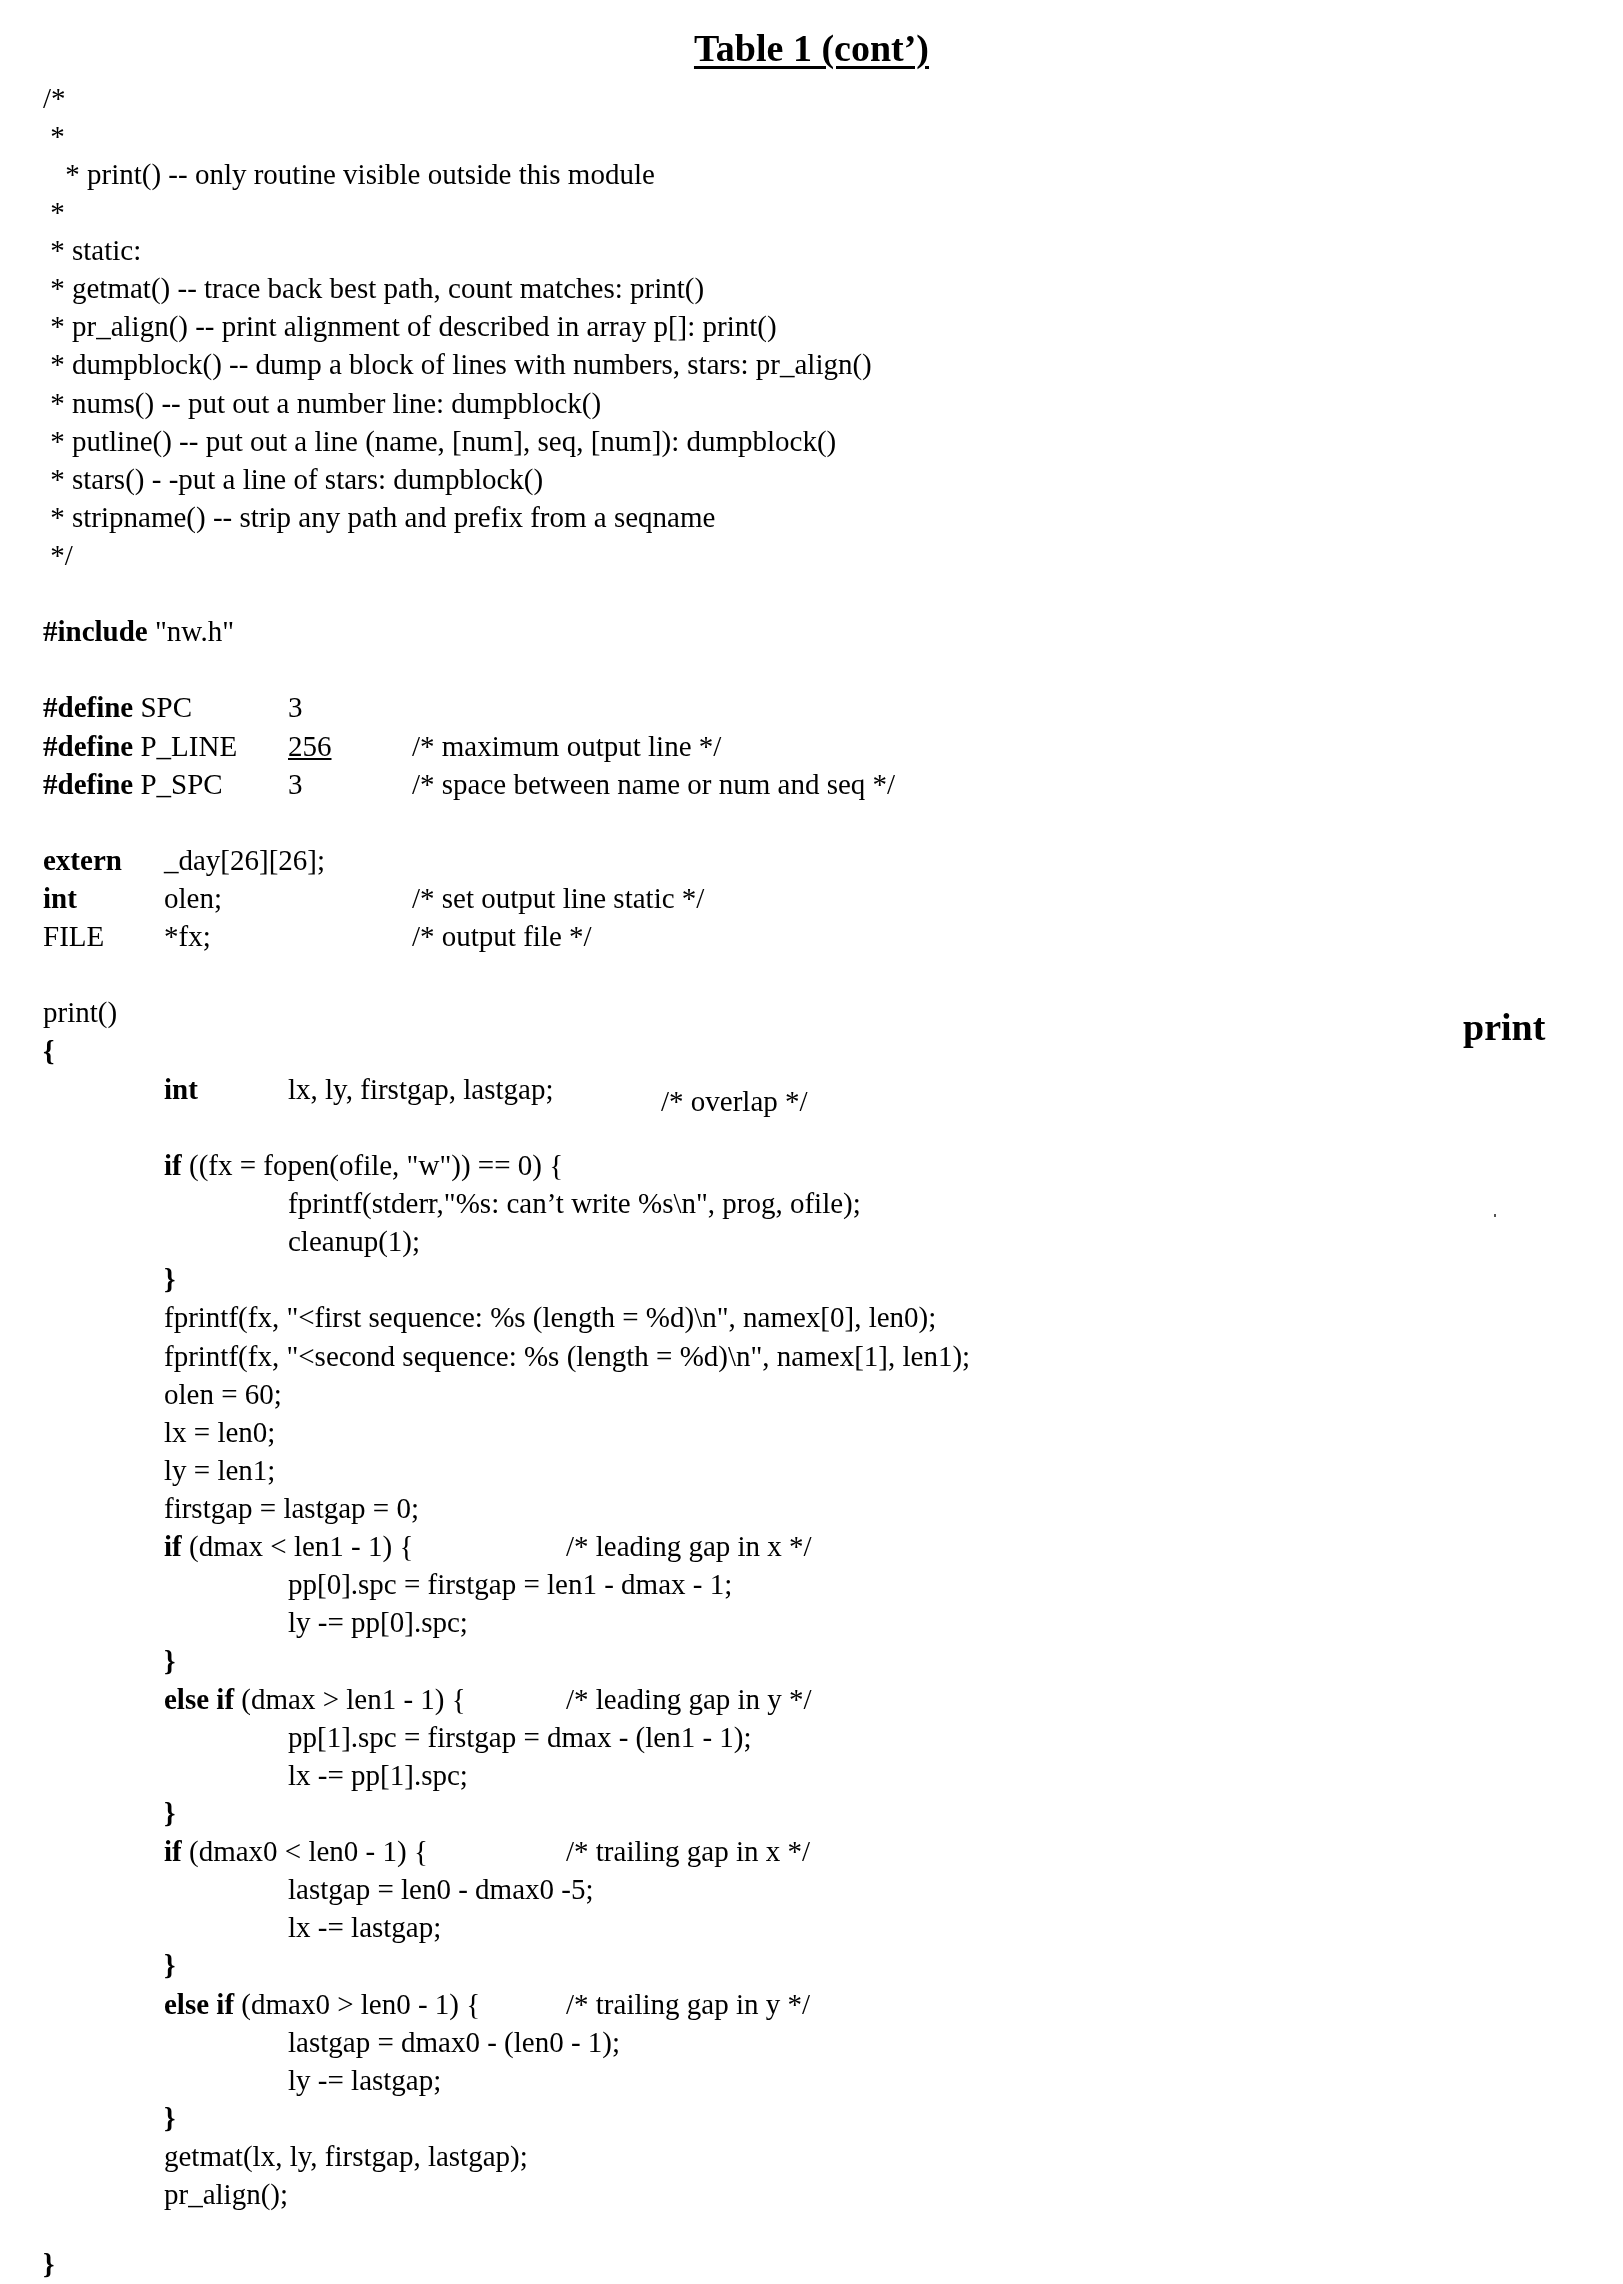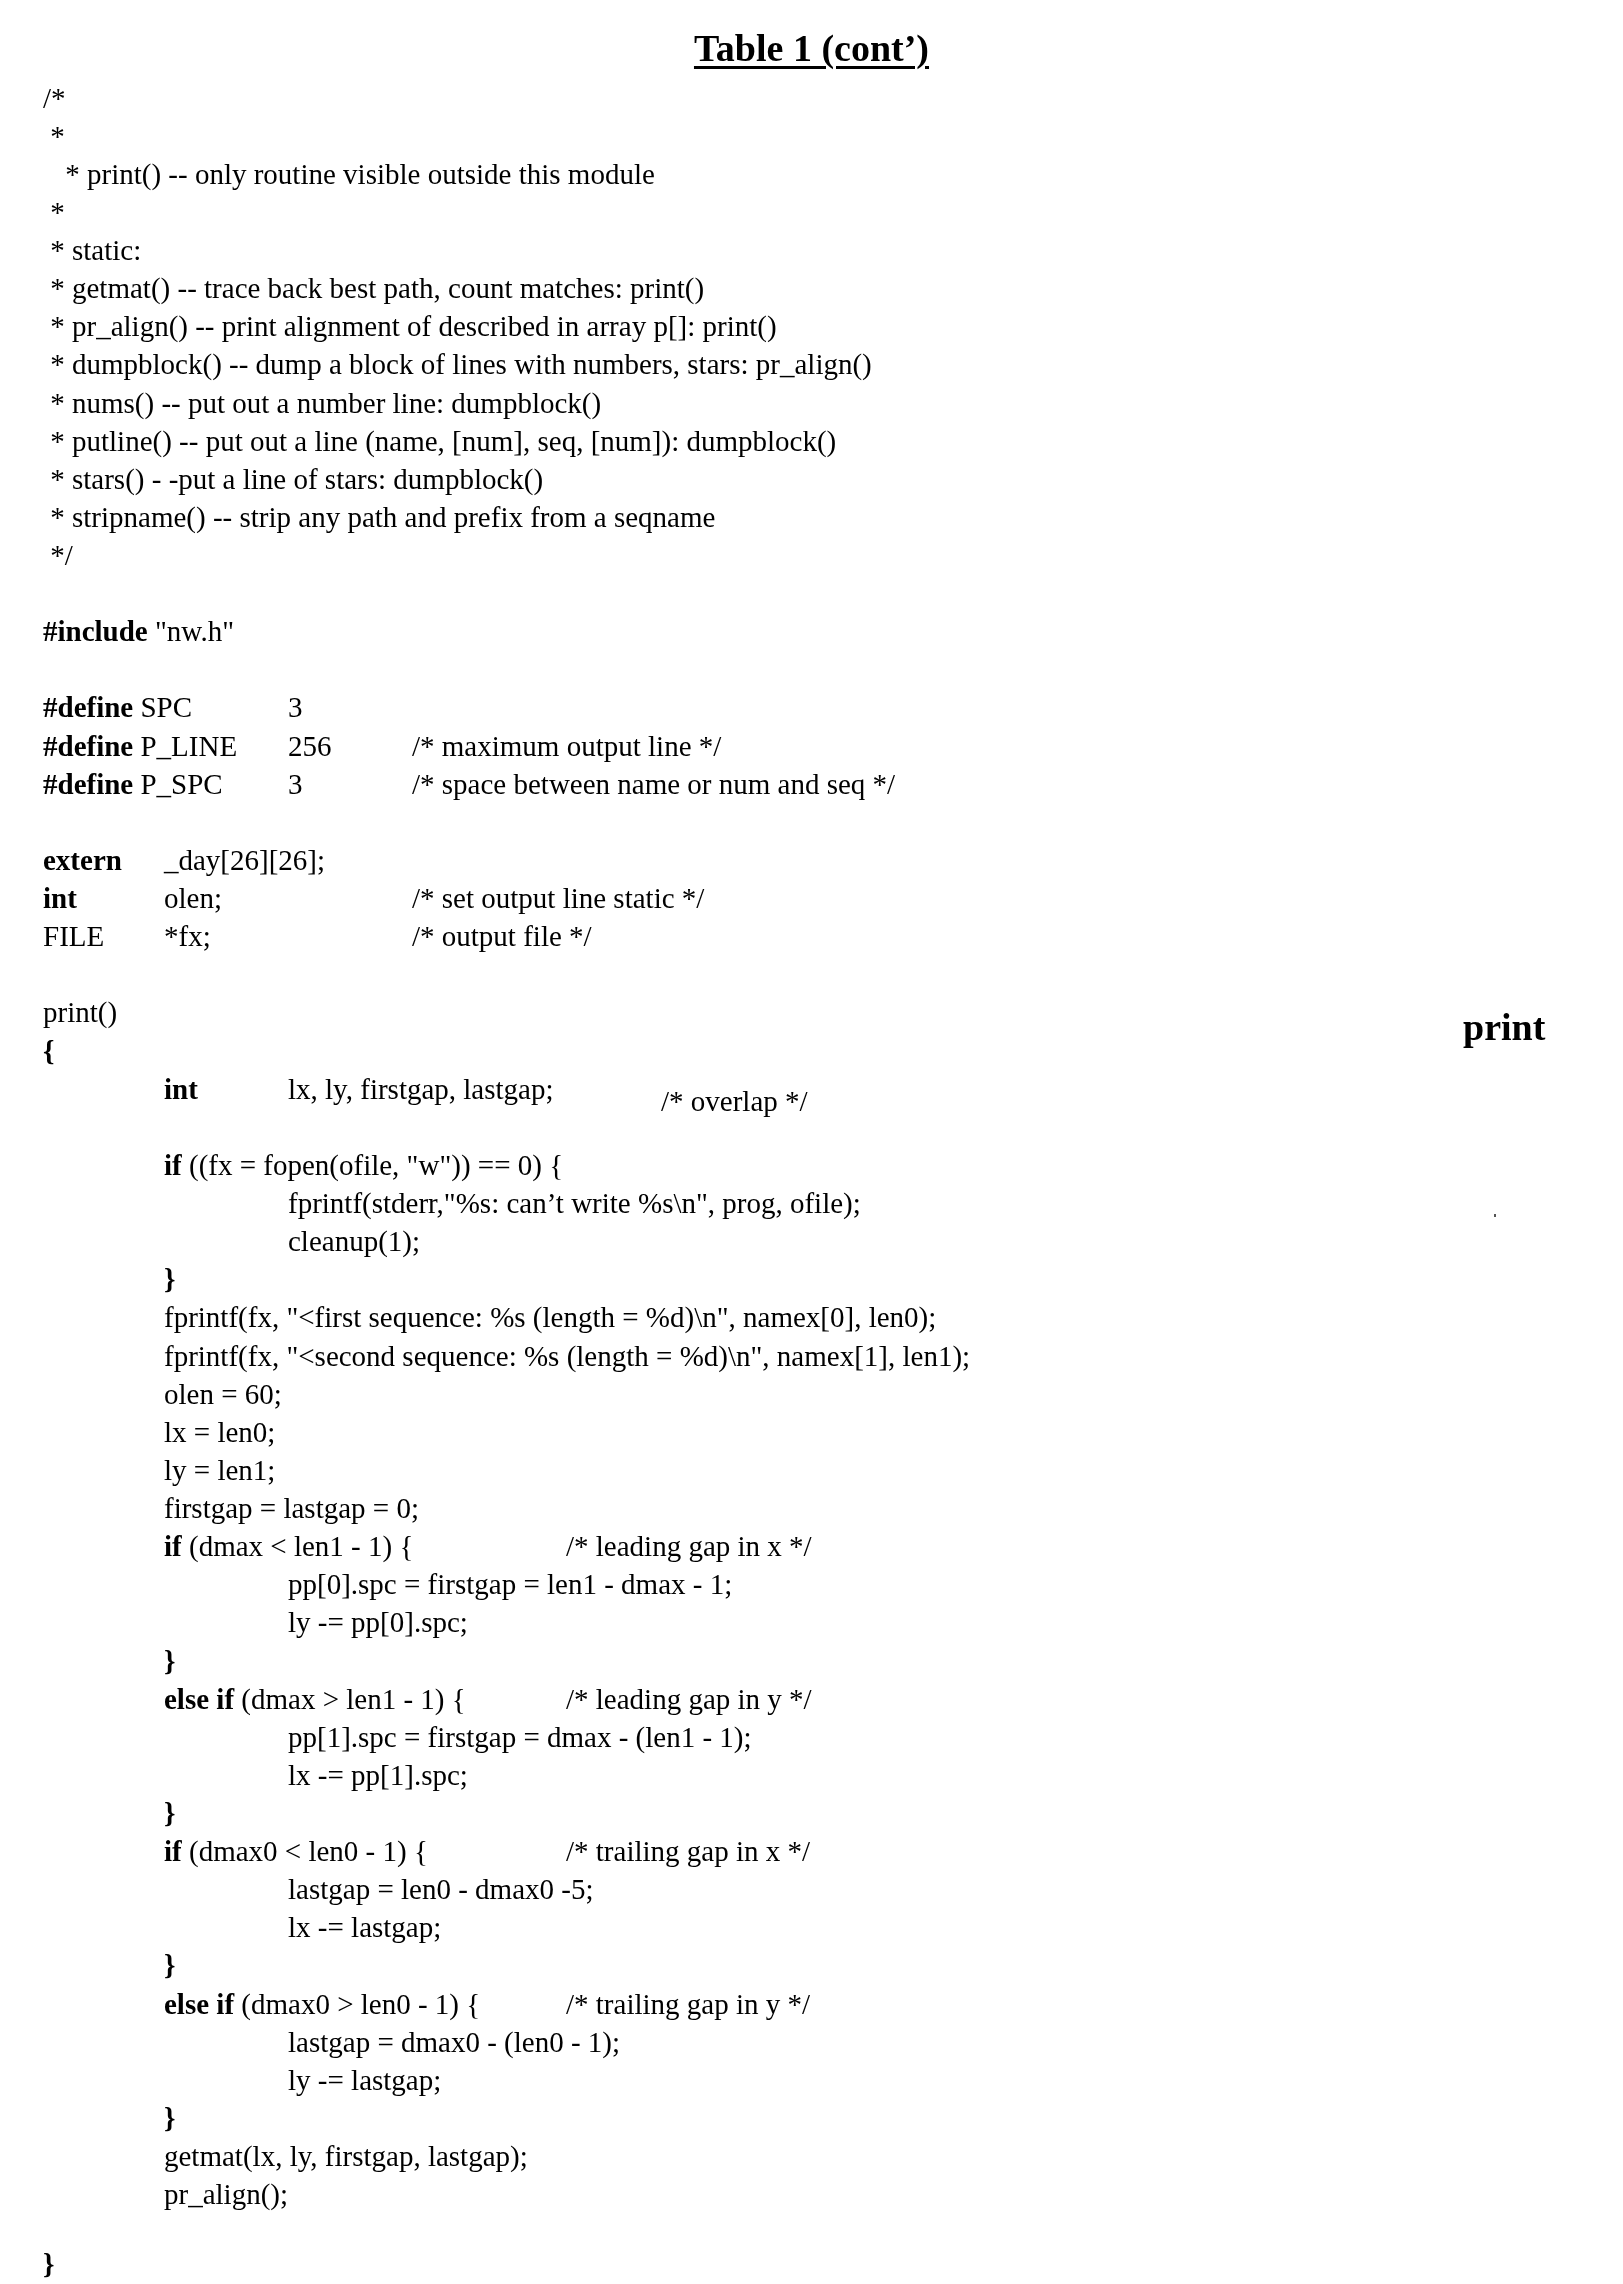--- a/index.html
+++ b/index.html
@@ -31,21 +31,21 @@
     <div class="line" style="top: 269px;"><span class="c" style="left: 43px;"> * getmat() -- trace back best path, count matches: print()</span></div>
     <div class="line" style="top: 307px;"><span class="c" style="left: 43px;"> * pr_align() -- print alignment of described in array p[]: print()</span></div>
     <div class="line" style="top: 345px;"><span class="c" style="left: 43px;"> * dumpblock() -- dump a block of lines with numbers, stars: pr_align()</span></div>
     <div class="line" style="top: 384px;"><span class="c" style="left: 43px;"> * nums() -- put out a number line: dumpblock()</span></div>
     <div class="line" style="top: 422px;"><span class="c" style="left: 43px;"> * putline() -- put out a line (name, [num], seq, [num]): dumpblock()</span></div>
     <div class="line" style="top: 460px;"><span class="c" style="left: 43px;"> * stars() - -put a line of stars: dumpblock()</span></div>
     <div class="line" style="top: 498px;"><span class="c" style="left: 43px; text-align: center;"> * stripname() -- strip any path and prefix from a seqname</span></div>
     <div class="line" style="top: 536px;"><span class="c" style="left: 43px;"> */</span></div>
     <div class="line" style="top: 612px;"><span class="c" style="left: 43px;"><b>#include</b><span> "nw.h"</span></span></div>
     <div class="line" style="top: 688px;"><span class="c" style="left: 43px;"><b>#define</b><span> SPC</span></span><span class="c" style="left: 288px;">3</span></div>
-    <div class="line" style="top: 727px;"><span class="c" style="left: 43px;"><b>#define</b><span> P_LINE</span></span><span class="c" style="left: 288px;">256</span><span class="c" style="left: 412px;">/* maximum output line */</span></div>
+    <div class="line" style="top: 727px;"><span class="c" style="left: 43px;"><b>#define</b><span> P_LINE</span></span><span class="c" style="left: 288px; text-decoration: underline;">256</span><span class="c" style="left: 412px;">/* maximum output line */</span></div>
     <div class="line" style="top: 765px;"><span class="c" style="left: 43px;"><b>#define</b><span> P_SPC</span></span><span class="c" style="left: 288px;">3</span><span class="c" style="left: 412px;">/* space between name or num and seq */</span></div>
     <div class="line" style="top: 841px;"><span class="c b" style="left: 43px;">extern</span><span class="c" style="left: 164px;">_day[26][26];</span></div>
     <div class="line" style="top: 879px;"><span class="c b" style="left: 43px;">int</span><span class="c" style="left: 164px;">olen;</span><span class="c" style="left: 412px;">/* set output line static */</span></div>
     <div class="line" style="top: 917px;"><span class="c" style="left: 43px;">FILE</span><span class="c" style="left: 164px; text-align: right;">*fx;</span><span class="c" style="left: 412px;">/* output file */</span></div>
     <div class="line" style="top: 993px;"><span class="c" style="left: 43px;">print()</span></div>
     <div class="line" style="top: 1032px;"><span class="c b" style="left: 43px;">{</span></div>
     <div class="line" style="top: 1070px;"><span class="c b" style="left: 164px;">int</span><span class="c" style="left: 288px;">lx, ly, firstgap, lastgap;</span><span class="c" style="left: 661px; margin-top: 12px;">/* overlap */</span></div>
     <div class="line" style="top: 1146px;"><span class="c" style="left: 164px;"><b>if</b><span> ((fx = fopen(ofile, "w")) == 0) {</span></span></div>
     <div class="line" style="top: 1184px;"><span class="c" style="left: 288px;"><span>fprintf(stderr,"%s: can’t write %s\n", prog, ofile);</span></span></div>
     <div class="line" style="top: 1222px;"><span class="c" style="left: 288px;"><span>cleanup(1);</span></span></div>

